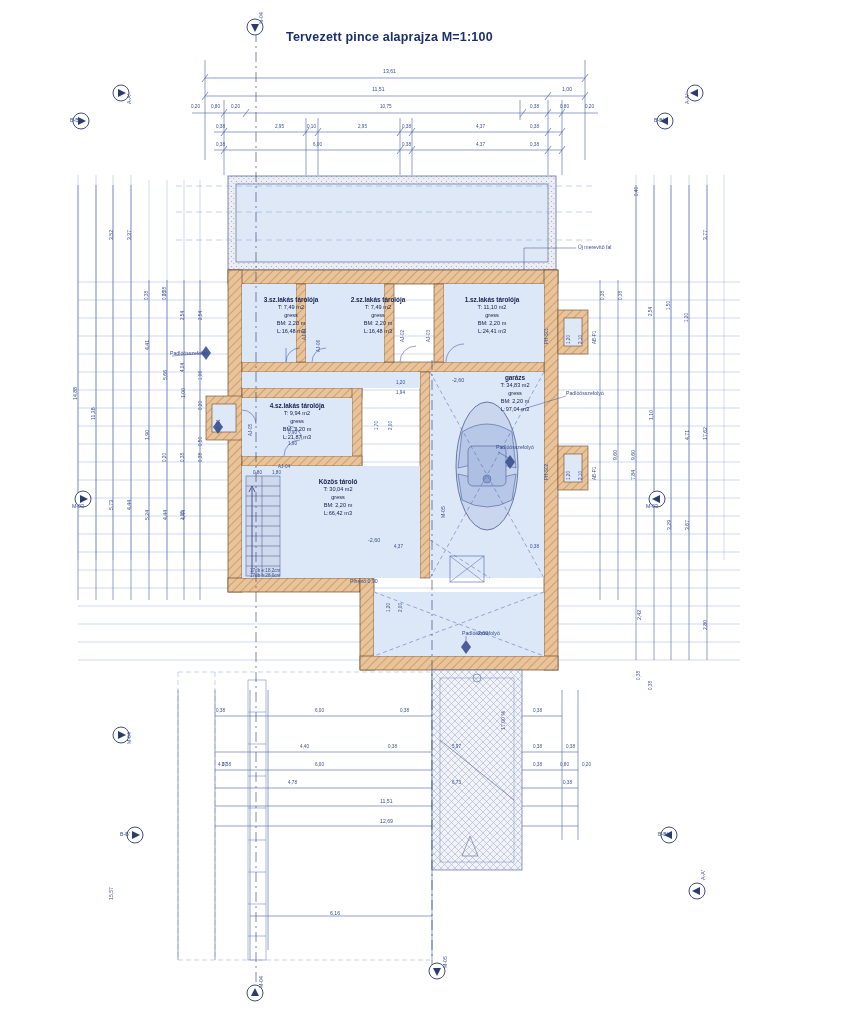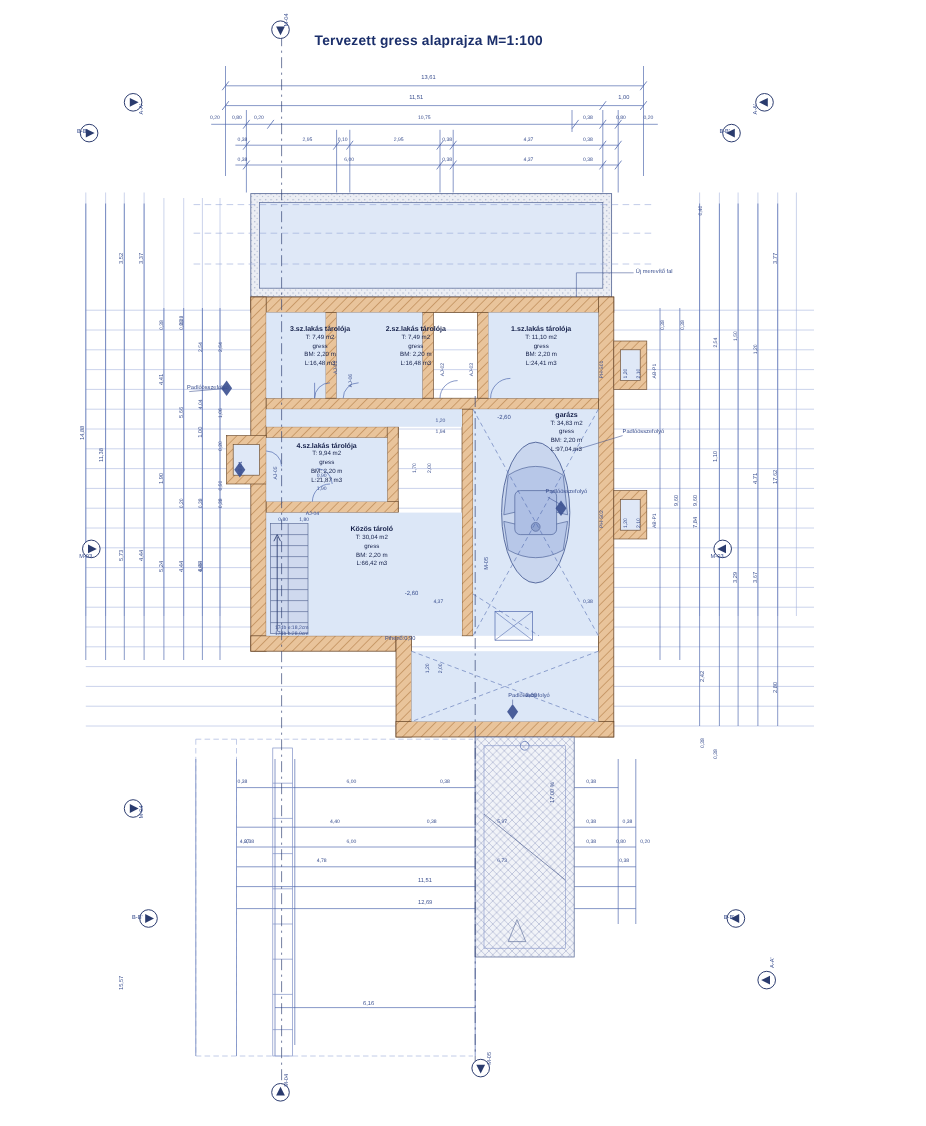--- a/index.html
+++ b/index.html
@@ -22,21 +22,21 @@
   .roomTxt{font-size:5.6px;color:#15204a;line-height:1.45;text-align:center;}
   .mark{font-size:5.4px;color:#3a4f8f;}
   .rot90{transform:rotate(-90deg);transform-origin:left top;white-space:nowrap;}
   svg{position:absolute;left:0;top:0;overflow:visible;}
 </style>
 </head>
 <body>
 
 <div id="sheet">
 
-  <div class="abs ttl" style="left:286px;top:30px;">Tervezett  gress alaprajza M=1:100</div>
+  <div class="abs ttl" style="left:286px;top:30px;">Tervezett  pince alaprajza M=1:100</div>
 
   <svg width="842" height="1024">
     <defs>
       <pattern id="wallhatch" width="6" height="6" patternTransform="rotate(45)" patternUnits="userSpaceOnUse">
         <rect width="6" height="6" fill="#e9c49b"></rect>
         <line x1="0" y1="0" x2="0" y2="6" stroke="#b07a43" stroke-width="1"></line>
       </pattern>
       <pattern id="conc" width="5" height="5" patternUnits="userSpaceOnUse">
         <rect width="5" height="5" fill="#eceef4"></rect>
         <circle cx="1.5" cy="1.5" r="0.6" fill="#9aa6c4"></circle>

